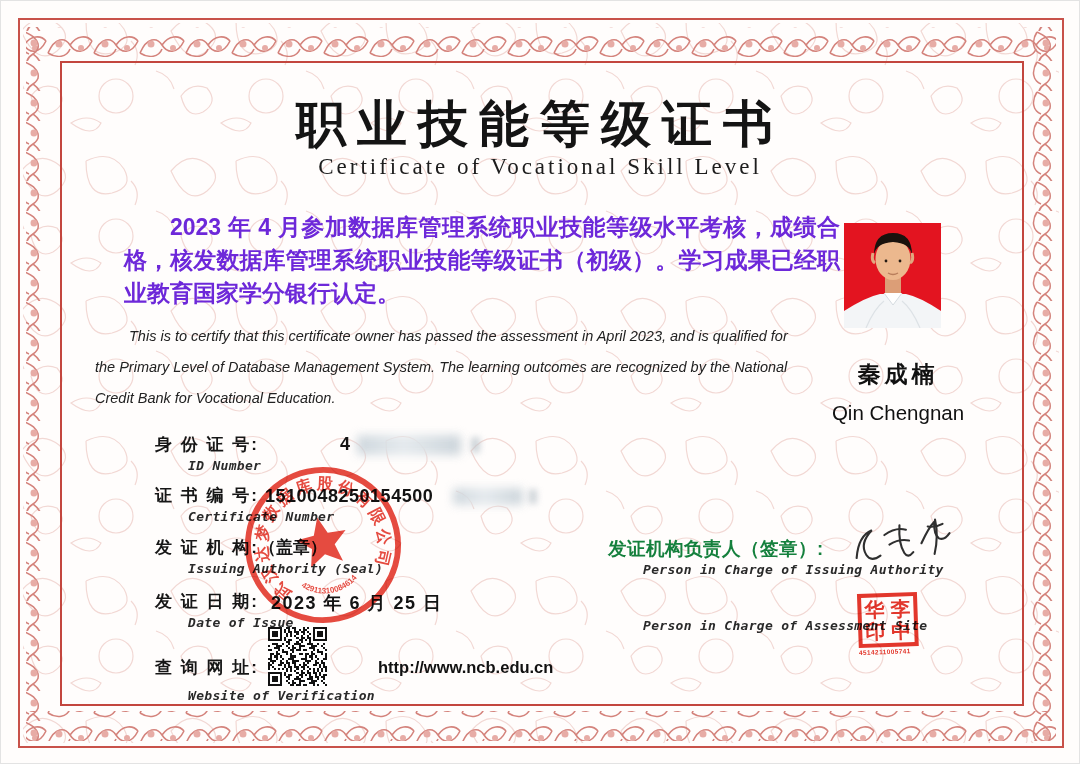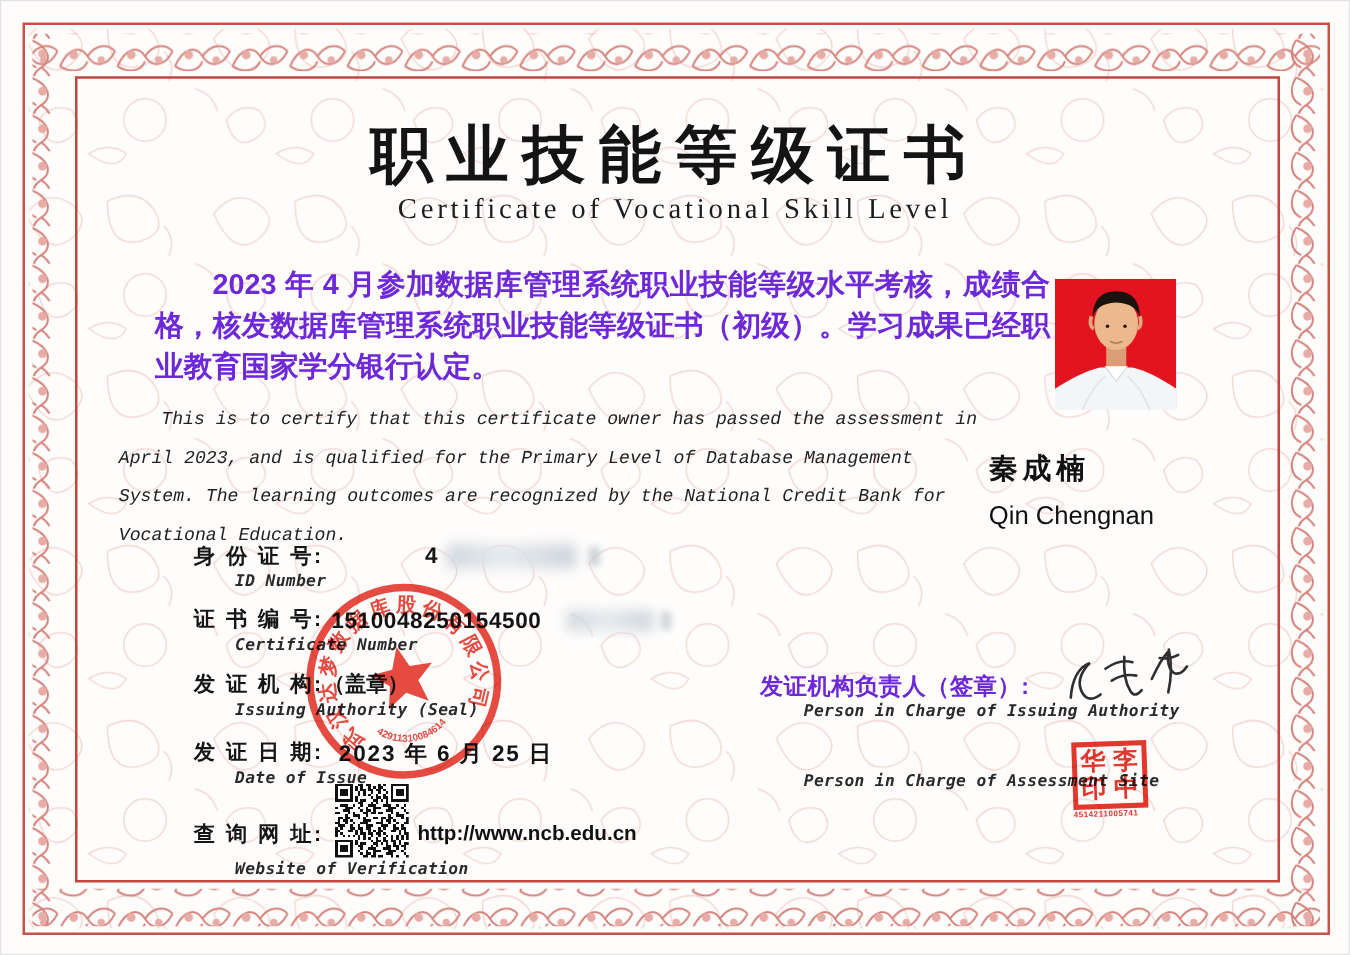--- a/index.html
+++ b/index.html
@@ -10,31 +10,31 @@
   }
   .abs{position:absolute;}
   .frame-svg{left:0;top:0;width:1080px;height:764px;}
   .cert-title{left:0;right:0;top:90px;text-align:center;font-size:50px;font-weight:700;
     letter-spacing:11px;color:#141414;}
   .cert-subtitle{left:0;right:0;top:153px;text-align:center;font-size:23px;letter-spacing:3px;
     font-family:"Liberation Serif", serif;color:#1d1d1d;}
   .body-zh{left:92px;top:210px;width:716px;font-size:23px;line-height:33px;font-weight:600;
     text-indent:2em;color:#6d28d9;text-align:justify;margin-left:31px;}
   .body-en{left:94px;top:320px;width:700px;font-size:14.5px;line-height:31px;
-    font-family:Liberation Mono, monospace;font-style:italic;color:#222;text-indent:34px;}
+    font-family:Liberation Sans, sans-serif;font-style:italic;color:#222;text-indent:34px;}
   .zh-label{font-size:17px;font-weight:700;letter-spacing:2px;color:#161616;white-space:nowrap;}
-  .zh-label-right{font-size:18.5px;font-weight:600;letter-spacing:0.5px;color:#6d28d9;white-space:nowrap;}
+  .zh-label-right{font-size:18.5px;font-weight:600;letter-spacing:0.5px;color:#15803d;white-space:nowrap;}
   .en-label{font-size:13px;font-style:italic;font-weight:600;letter-spacing:0.3px;
     font-family:"DejaVu Sans Mono", monospace;color:#2a2a2a;white-space:nowrap;margin-left:35px;}
   .value{font-size:18px;font-weight:700;letter-spacing:0.5px;color:#131313;white-space:nowrap;}
-  .url-value{font-size:16.5px;font-weight:700;color:#111;}
+  .url-value{font-size:16.5px;font-weight:700;color:#111;margin-left:44px;}
   .redact{background:linear-gradient(90deg,#c9d3da,#e2e8ec 45%,#c6d0d7);filter:blur(5px);
     border-radius:3px;opacity:0.9;}
   .ghost-mark{background:#b9c3ca;filter:blur(3px);border-radius:2px;opacity:0.7;}
-  .name-block{left:790px;top:358px;width:214px;}
+  .name-block{left:790px;top:358px;width:214px;text-align:center;}
   .name-zh{font-size:23px;font-weight:700;letter-spacing:4px;color:#111;}
   .name-en{font-size:20.5px;margin-top:11px;color:#111;}
   .photo-svg{left:843px;top:222px;width:97px;height:105px;}
   .round-seal{left:240px;top:462px;width:164px;height:164px;mix-blend-mode:multiply;opacity:0.9;}
   .signature-svg{left:848px;top:516px;width:110px;height:46px;}
   .square-seal{left:857px;top:592px;transform:rotate(-2deg);mix-blend-mode:multiply;}
   .square-seal .box{border:4px solid #e2372c;padding:1px 3px;display:flex;flex-direction:column;
     background:rgba(255,255,255,0);}
   .seal-row{font-size:20px;line-height:22px;font-weight:900;letter-spacing:6px;color:#e2372c;
     text-indent:0;margin-right:-6px;}

